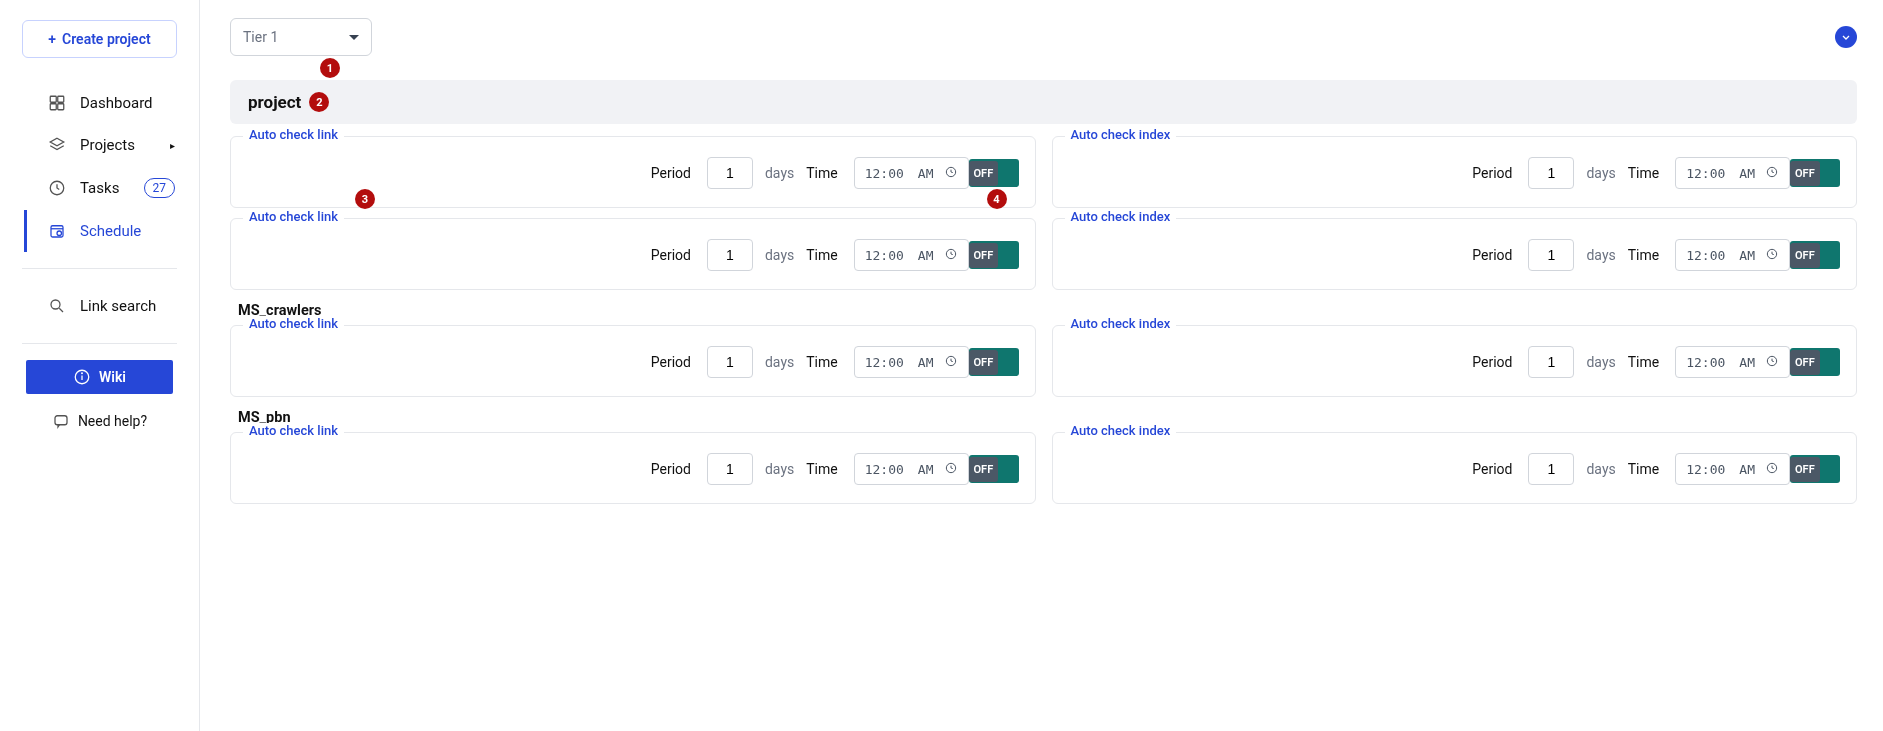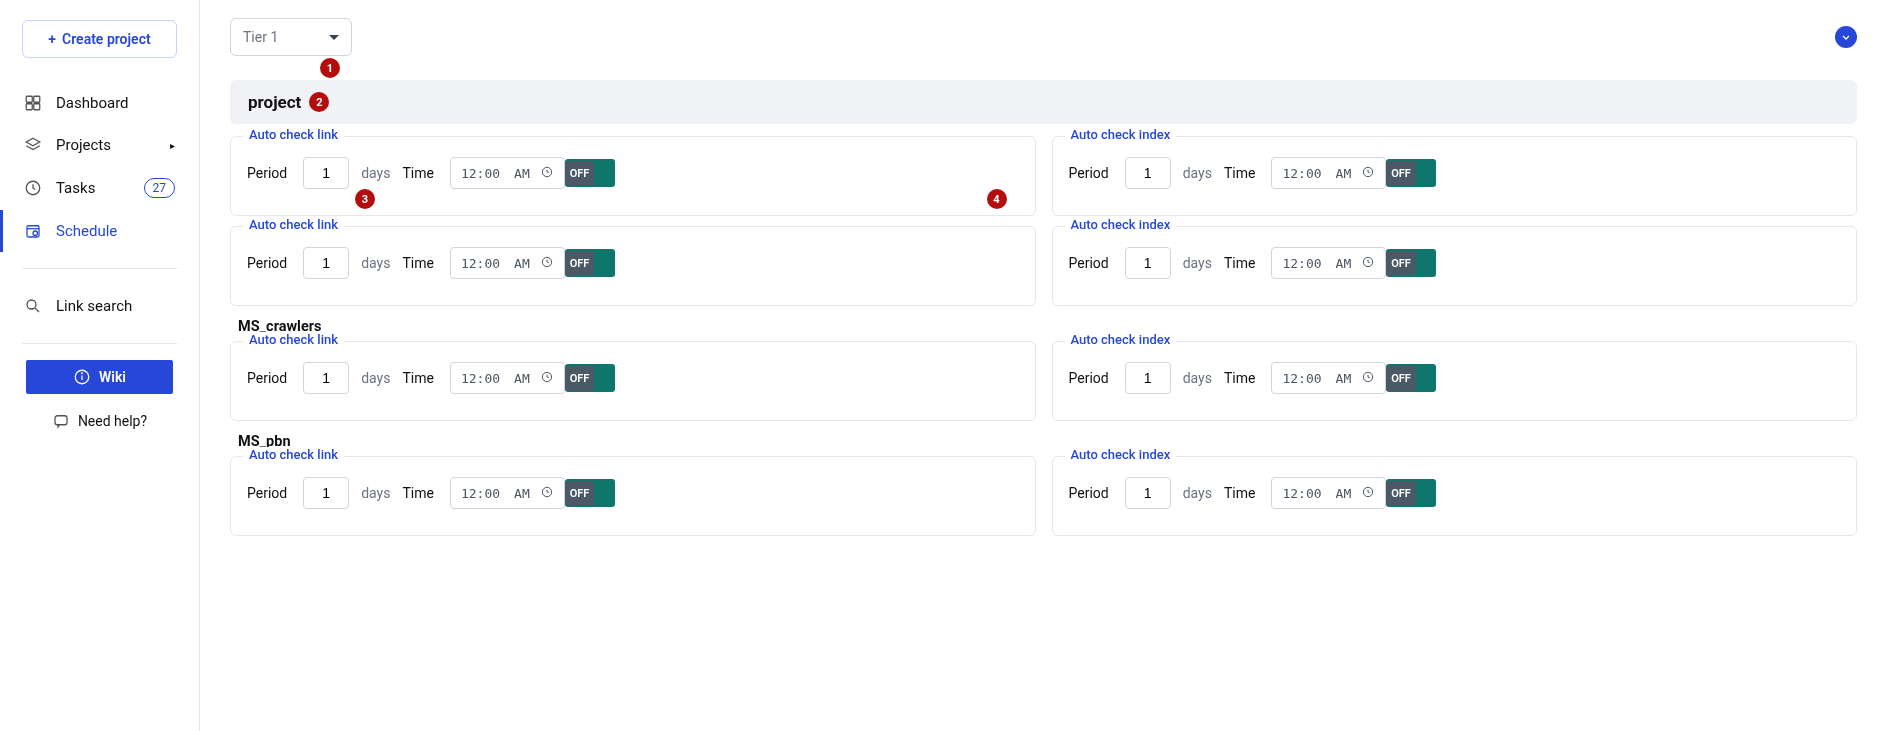--- a/index.html
+++ b/index.html
@@ -34,20 +34,21 @@
 }
 .nav-item {
   display: flex;
   align-items: center;
   gap: 14px;
   padding: 12px 24px;
   color: #111;
   cursor: pointer;
   font-size: 15px;
   position: relative;
+  margin-left: 24px;
 }
 .nav-item.active {
   color: #2647d7;
   border-left: 3px solid #2647d7;
   padding-left: 21px;
 }
 .nav-item .badge {
   margin-left: auto;
   border: 1px solid #2647d7;
   color: #2647d7;
@@ -97,21 +98,21 @@
 .tier-row {
   display: flex;
   align-items: center;
   justify-content: space-between;
   margin-bottom: 24px;
 }
 .tier-select {
   display: flex;
   align-items: flex-end;
   justify-content: space-between;
-  width: 122px;
+  width: 142px;
   padding: 10px 12px;
   border: 1px solid #d1d5db;
   border-radius: 6px;
   color: #6b7280;
   cursor: pointer;
 }
 .tier-select .arrow { border: 5px solid transparent; border-top-color: #374151; margin-top:5px; }
 .circle-toggle {
   width: 22px; height:22px; border-radius: 50%; background:#2647d7;
   display:flex; align-items:center; justify-content:center; cursor:pointer;
@@ -137,25 +138,25 @@
 }
 .collapse-btn svg { width:12px; height:12px; stroke:#4b5563; fill:none; stroke-width:2; }
 
 .section { margin-bottom: 10px; }
 .section-title { font-weight: 700; font-size: 14.5px; margin: 12px 0 6px 8px; }
 .check-row { display:flex; gap: 16px; }
 .fieldset {
   flex:1;
   border: 1px solid #e5e7eb;
   border-radius: 6px;
-  padding: 20px 16px 26px 16px;
+  padding: 20px 16px 18px 16px;
   position: relative;
   display:flex;
   align-items:center;
-  justify-content: flex-start;
+  justify-content: flex-end;
 }
 .legend {
   position: absolute;
   top: -10px; left: 12px;
   background: #fff;
   padding: 0 6px;
   color: #2647d7;
   font-size: 13px;
   font-weight: 500;
 }

